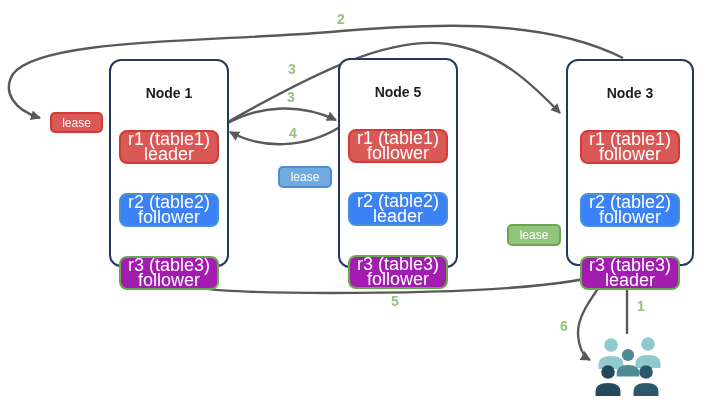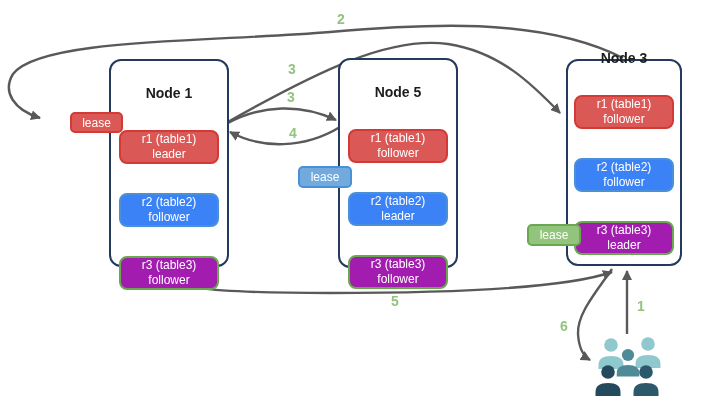--- a/index.html
+++ b/index.html
@@ -11,28 +11,28 @@
   .node{
     position:absolute;background:#ffffff;border:2px solid #243a5c;border-radius:12px;
     box-sizing:border-box;display:flex;flex-direction:column;align-items:center;
     padding-top:23px;
     gap:20px;
   }
   .node-title{font-size:14px;font-weight:bold;color:#1c1c1c;height:18px;line-height:18px;margin-bottom:8px;}
   .replica{
     width:100px;height:46px;border-radius:8px;margin-bottom:9px;box-sizing:border-box;
     display:flex;flex-direction:column;align-items:center;justify-content:center;
-    color:#ffffff;font-size:12px;line-height:15px;text-align:center;border:2px solid transparent;
+    color:#ffffff;font-size:18px;line-height:15px;text-align:center;border:2px solid transparent;
   }
   .replica.red{background:#da5855;border-color:#d33a35;}
   .replica.blue{background:#3b82f6;border-color:#4a90d9;}
   .replica.green{background:#a21caf;border-color:#6aa84f;}
   .lease{
     position:absolute;box-sizing:border-box;border-radius:5px;color:#ffffff;font-size:12px;
-    display:flex;align-items:center;justify-content:center;border:2px solid transparent;margin-left:20px;
+    display:flex;align-items:center;justify-content:center;border:2px solid transparent;
   }
   .lease.red{background:#da5855;border-color:#d33a35;}
   .lease.blue{background:#72aade;border-color:#4a90d9;}
   .lease.green{background:#93c47d;border-color:#6aa84f;}
   .step{
     position:absolute;color:#93c47d;font-size:14px;font-weight:bold;width:14px;text-align:center;
   }
 </style>
 </head>
 <body>
@@ -94,21 +94,21 @@
     <div class="replica blue">
       <span>r2 (table2)</span>
       <span>leader</span>
     </div>
     <div class="replica green">
       <span>r3 (table3)</span>
       <span>follower</span>
     </div>
   </div>
 
-  <div class="node" style="left:566px;top:59px;width:116px;height:207px;justify-content:flex-end;">
+  <div class="node" style="left:566px;top:59px;width:128px;height:207px;">
     <div class="node-title">Node 3</div>
     <div class="replica red">
       <span>r1 (table1)</span>
       <span>follower</span>
     </div>
     <div class="replica blue">
       <span>r2 (table2)</span>
       <span>follower</span>
     </div>
     <div class="replica green">

